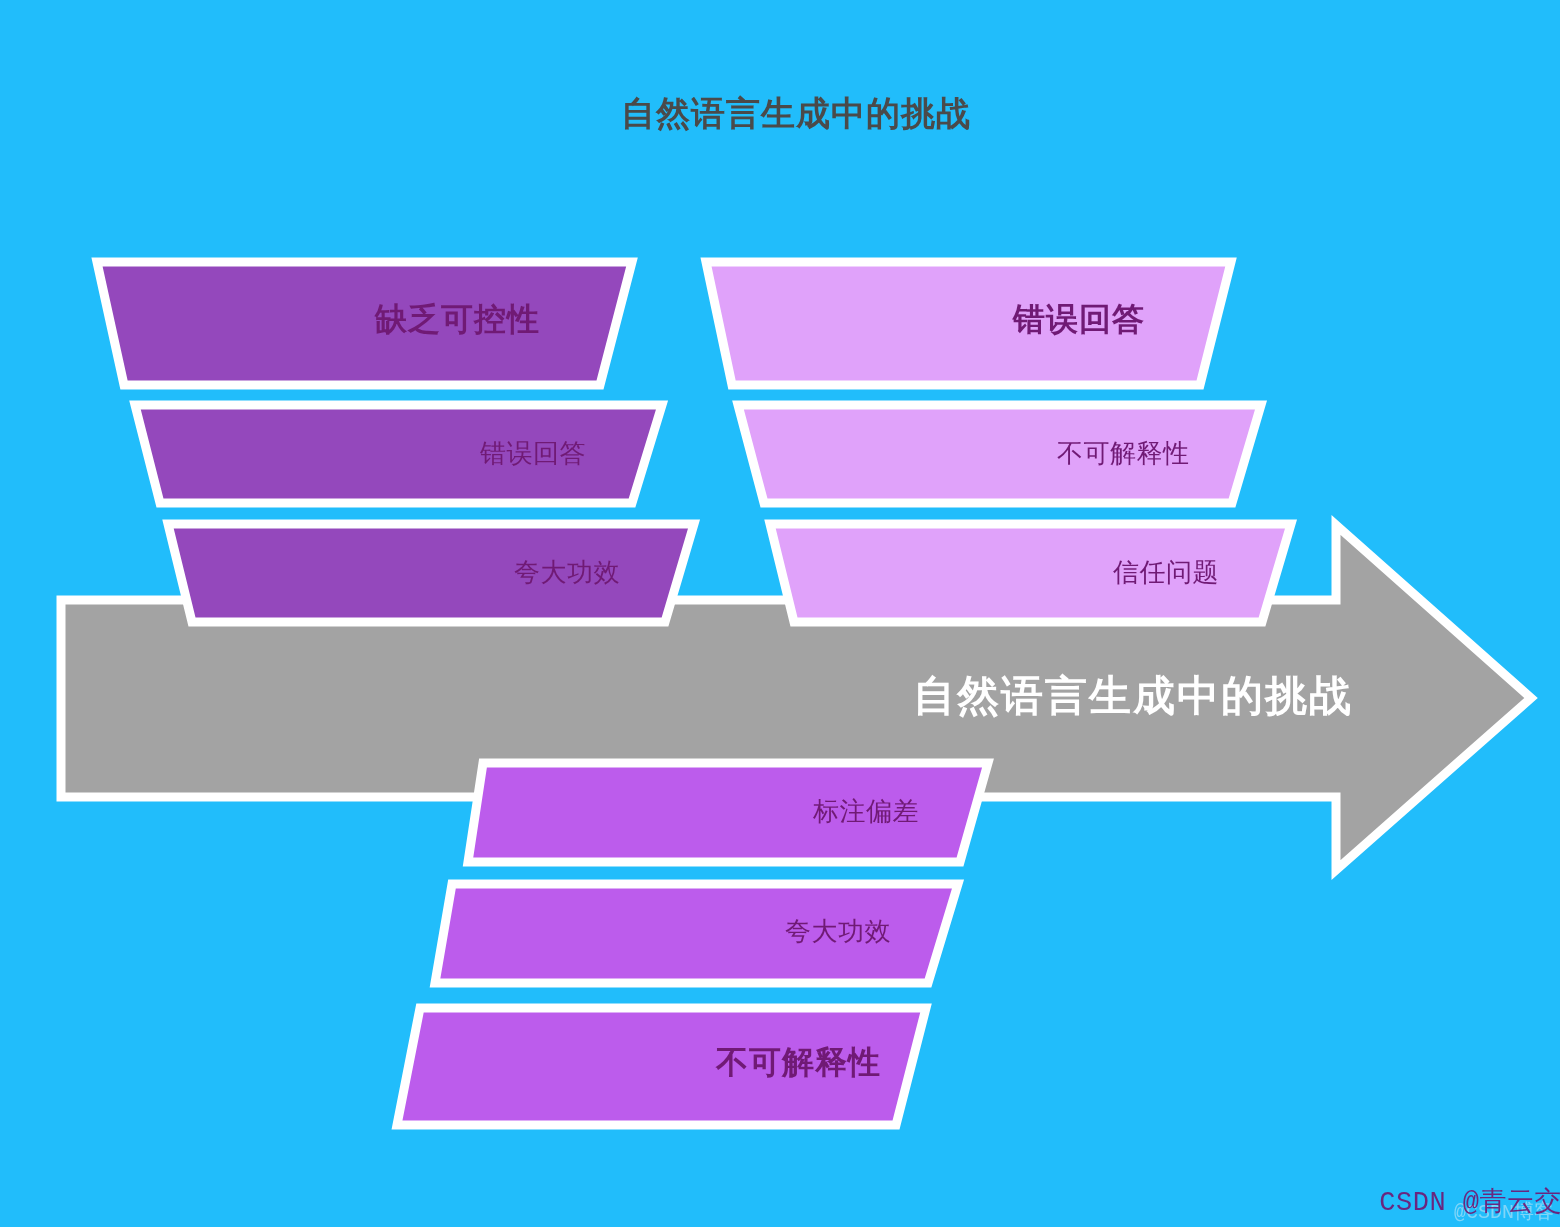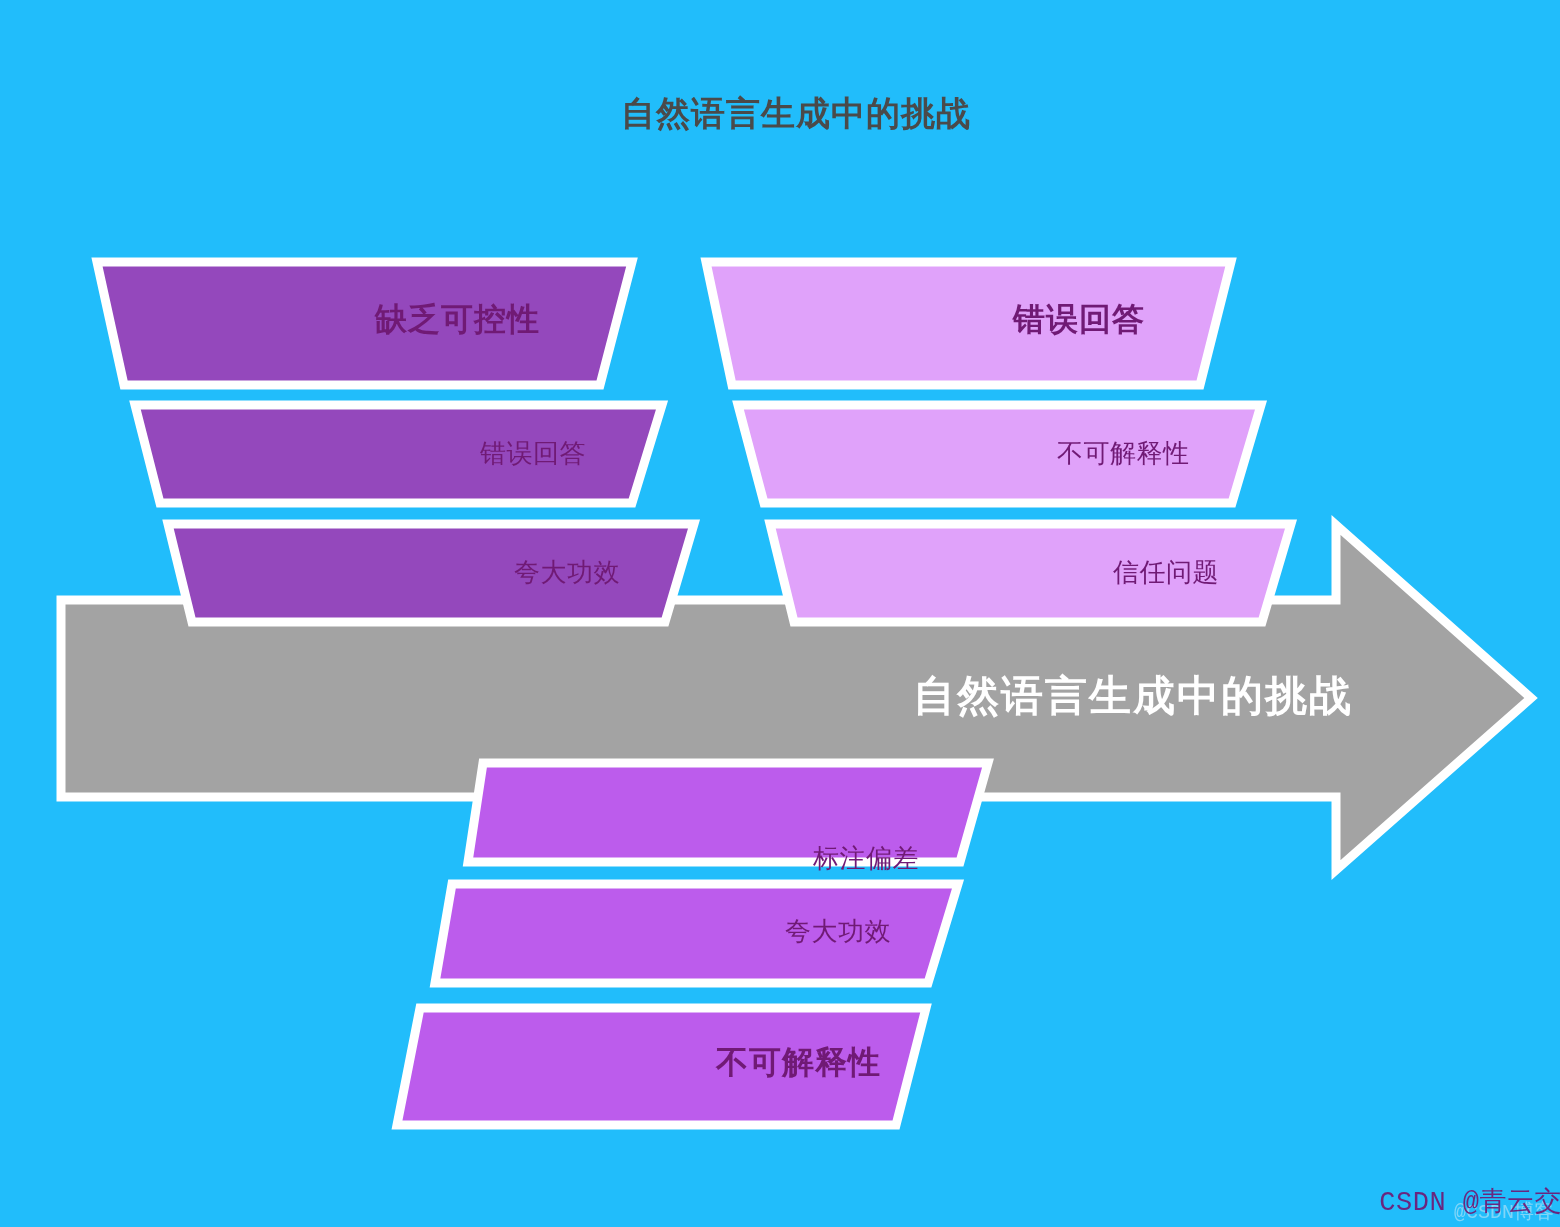--- a/index.html
+++ b/index.html
@@ -116,20 +116,20 @@
   <div class="arrow-label" style="left:897px; top:678px;">自然语言生成中的挑战</div>
 
   <div class="shape-label lbl-big" style="left:359px; top:306px;">缺乏可控性</div>
   <div class="shape-label lbl-small" style="left:464px; top:442px;">错误回答</div>
   <div class="shape-label lbl-small" style="left:498px; top:561px;">夸大功效</div>
 
   <div class="shape-label lbl-big" style="left:997px; top:306px;">错误回答</div>
   <div class="shape-label lbl-small" style="left:1041px; top:442px;text-align:right;">不可解释性</div>
   <div class="shape-label lbl-small" style="left:1097px; top:561px;">信任问题</div>
 
-  <div class="shape-label lbl-small" style="left:797px; top:800px;margin-top:47px;">标注偏差</div>
+  <div class="shape-label lbl-small" style="left:797px; top:800px;">标注偏差</div>
   <div class="shape-label lbl-small" style="left:769px; top:920px;">夸大功效</div>
   <div class="shape-label lbl-big" style="left:700px; top:1049px;">不可解释性</div>
 
   <div class="watermark-sub">@CSDN博客</div>
   <div class="watermark">CSDN @青云交</div>
 
 </div>
 
 </body></html>

